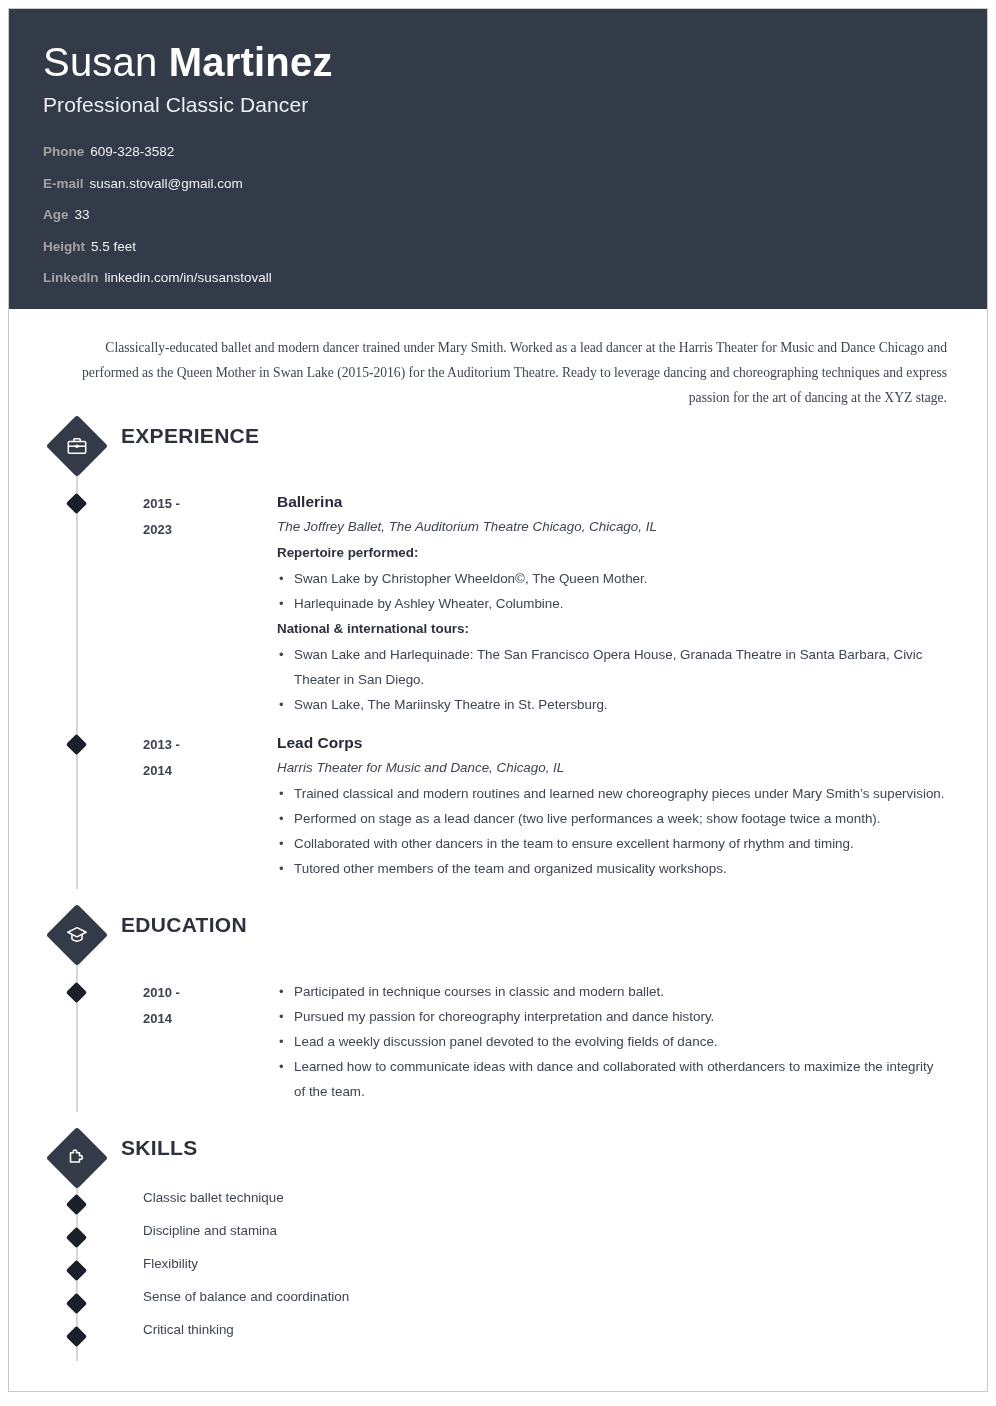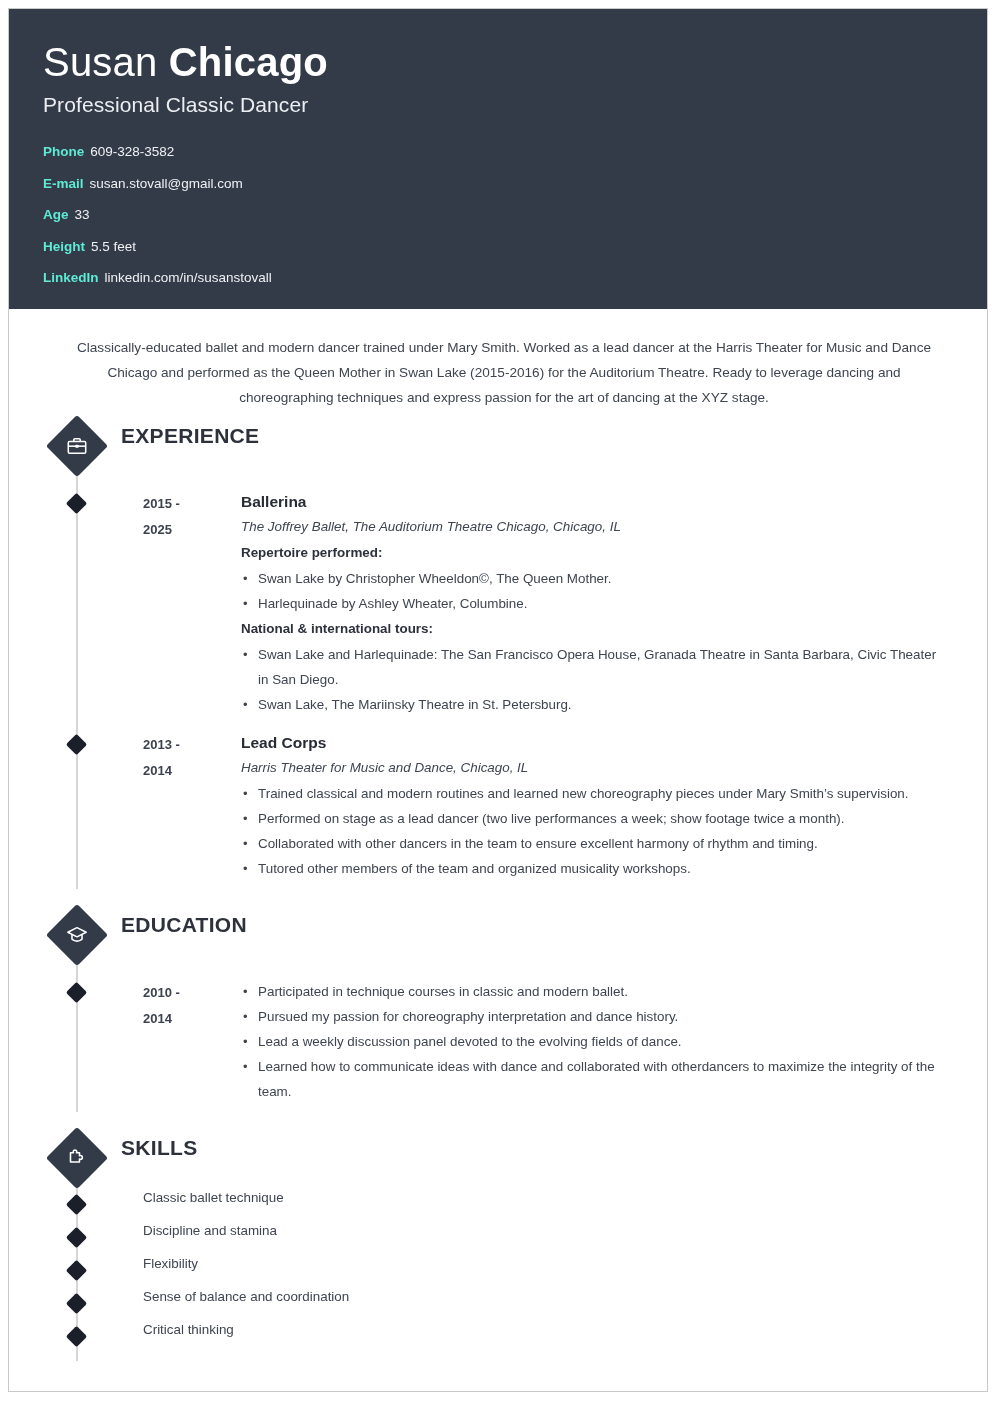--- a/index.html
+++ b/index.html
@@ -53,41 +53,42 @@
     font-size: 13.5px;
     line-height: 1;
     margin-bottom: 18px;
     white-space: nowrap;
   }
   .contact-row:last-child { margin-bottom: 0; }
 
   .contact-label {
     font-weight: 700;
     font-size: 13.5px;
-    color: #5eead4;
+    color: #a3a3a3;
   }
   .contact-value {
     font-weight: 400;
     font-size: 13.5px;
     color: #f0f1f3;
     margin-left: 6px;
   }
 
   
   .body-area {
     padding: 0 34px 0 34px;
     position: relative;
   }
 
   .summary {
     color: #3e4551;
     font-size: 13.6px;
     line-height: 25px;
     padding: 26px 6px 0 18px;
-    text-align: center;
+    text-align: right;
+    font-family: Liberation Serif, serif;
   }
 
   
   .section { position: relative; }
 
   .timeline-rail {
     position: absolute;
     left: 33px;
     top: 40px;
     bottom: -8px;
@@ -160,20 +161,21 @@
     font-size: 13px;
     font-weight: 700;
     line-height: 26px;
     padding-top: 1px;
   }
 
   .entry-content {
     flex: 1 1 auto;
     padding-left: 2px;
     padding-right: 6px;
+    margin-left: 36px;
   }
 
   .entry-role {
     font-size: 15.5px;
     font-weight: 700;
     color: #262b35;
     line-height: 24px;
   }
 
   .entry-org {
@@ -241,21 +243,21 @@
   .section-gap { height: 18px; }
 </style>
 </head>
 <body>
 
 <div class="page">
 
   <div class="header">
     <div class="name">
       <span>Susan</span>
-      <span class="last">Chicago</span>
+      <span class="last">Martinez</span>
     </div>
     <div class="job-title">Professional Classic Dancer</div>
 
     <div class="contact-list">
       <div class="contact-row">
         <span class="contact-label">Phone</span><span class="contact-value">609-328-3582</span>
       </div>
       <div class="contact-row">
         <span class="contact-label">E-mail</span><span class="contact-value">susan.stovall@gmail.com</span>
       </div>
@@ -287,21 +289,21 @@
             <rect x="10.3" y="10.7" width="3.4" height="3.2" rx="0.6" fill="#ffffff" stroke="none"></rect>
           </svg>
         </div>
         <div class="section-title">EXPERIENCE</div>
       </div>
 
       <div class="entry">
         <div class="entry-dot"></div>
         <div class="entry-dates">
           <div>2015 -</div>
-          <div>2025</div>
+          <div>2023</div>
         </div>
         <div class="entry-content">
           <div class="entry-role">Ballerina</div>
           <div class="entry-org">The Joffrey Ballet, The Auditorium Theatre Chicago, Chicago, IL</div>
           <div class="sub-head">Repertoire performed:</div>
           <ul class="bullets">
             <li>Swan Lake by Christopher Wheeldon©, The Queen Mother.</li>
             <li>Harlequinade by Ashley Wheater, Columbine.</li>
           </ul>
           <div class="sub-head">National &amp; international tours:</div>

